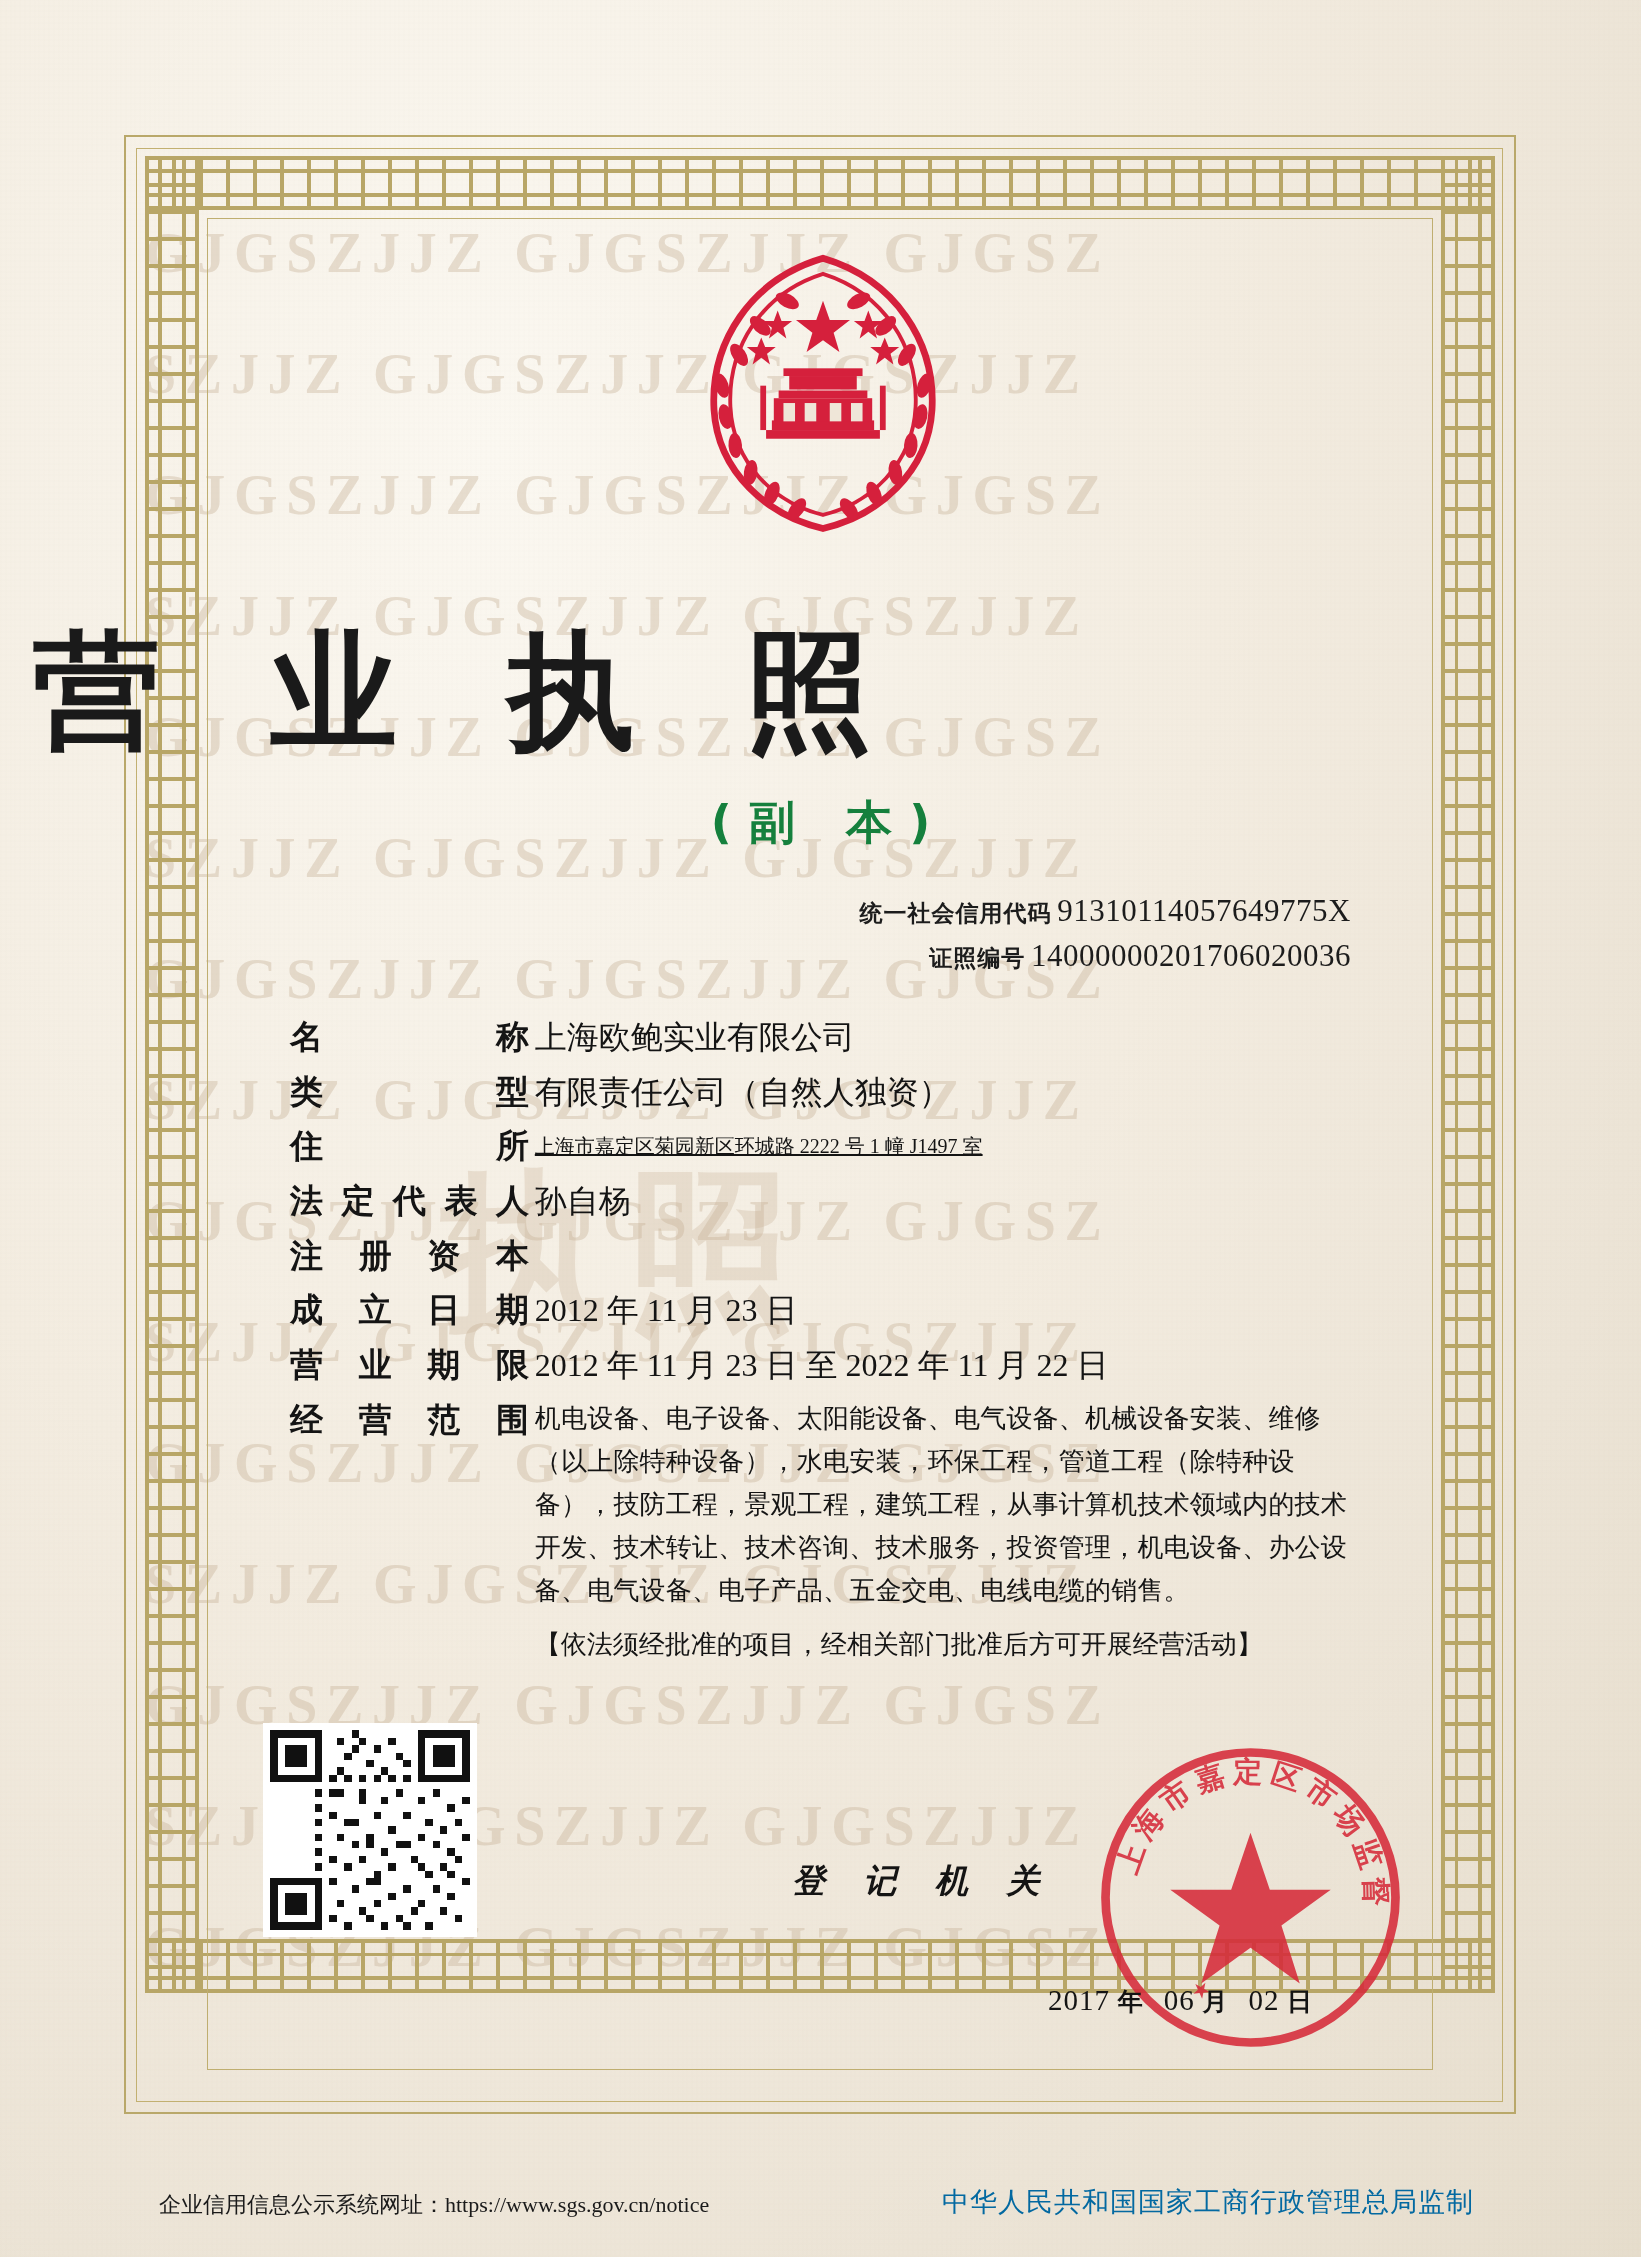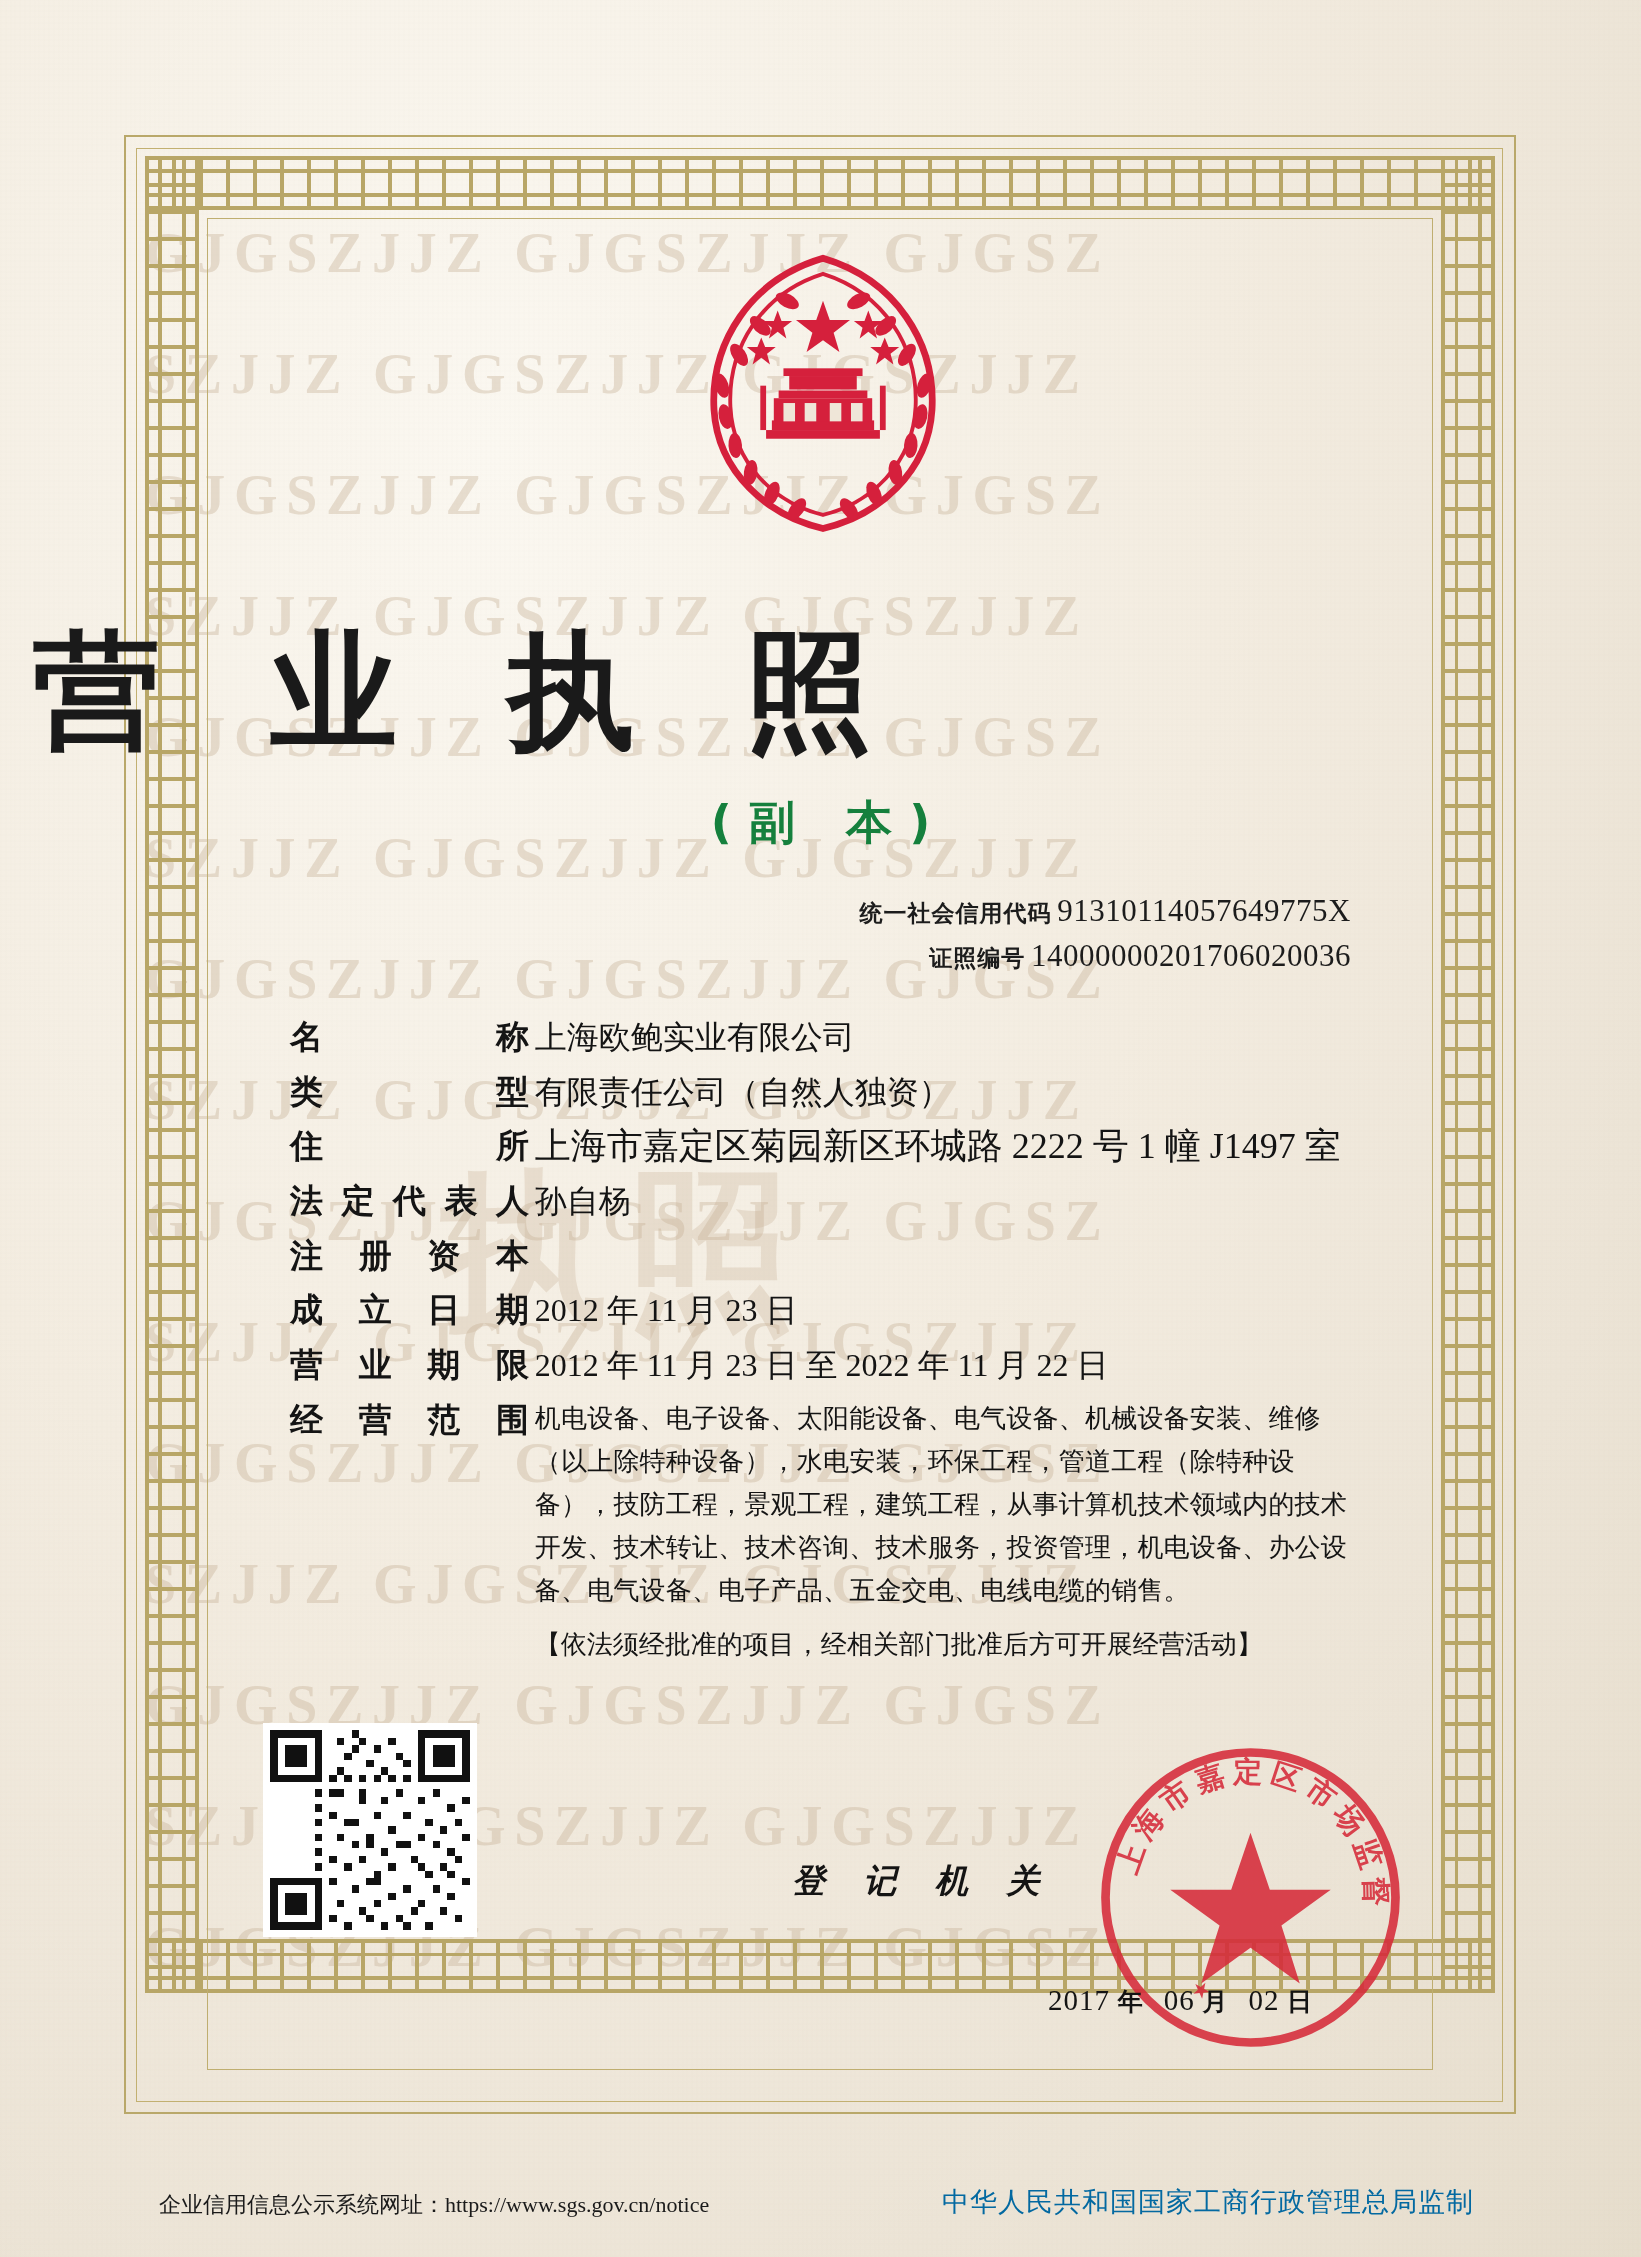--- a/index.html
+++ b/index.html
@@ -233,21 +233,22 @@
   }
   .f-value {
     flex: 1;
     font-family: "Liberation Serif", serif;
     font-size: 32px;
     color: #141414;
     line-height: 46px;
     padding-left: 5.8px;
   }
   .f-value.small {
-    font-size: 36px;
+    font-size: 20px;
+    text-decoration: underline;
   }
   .f-value.scope {
     font-size: 26px;
     line-height: 43px;
     letter-spacing: 0.2px;
   }
   .f-value.note {
     font-size: 26px;
     line-height: 43px;
     padding-top: 11.6px;

